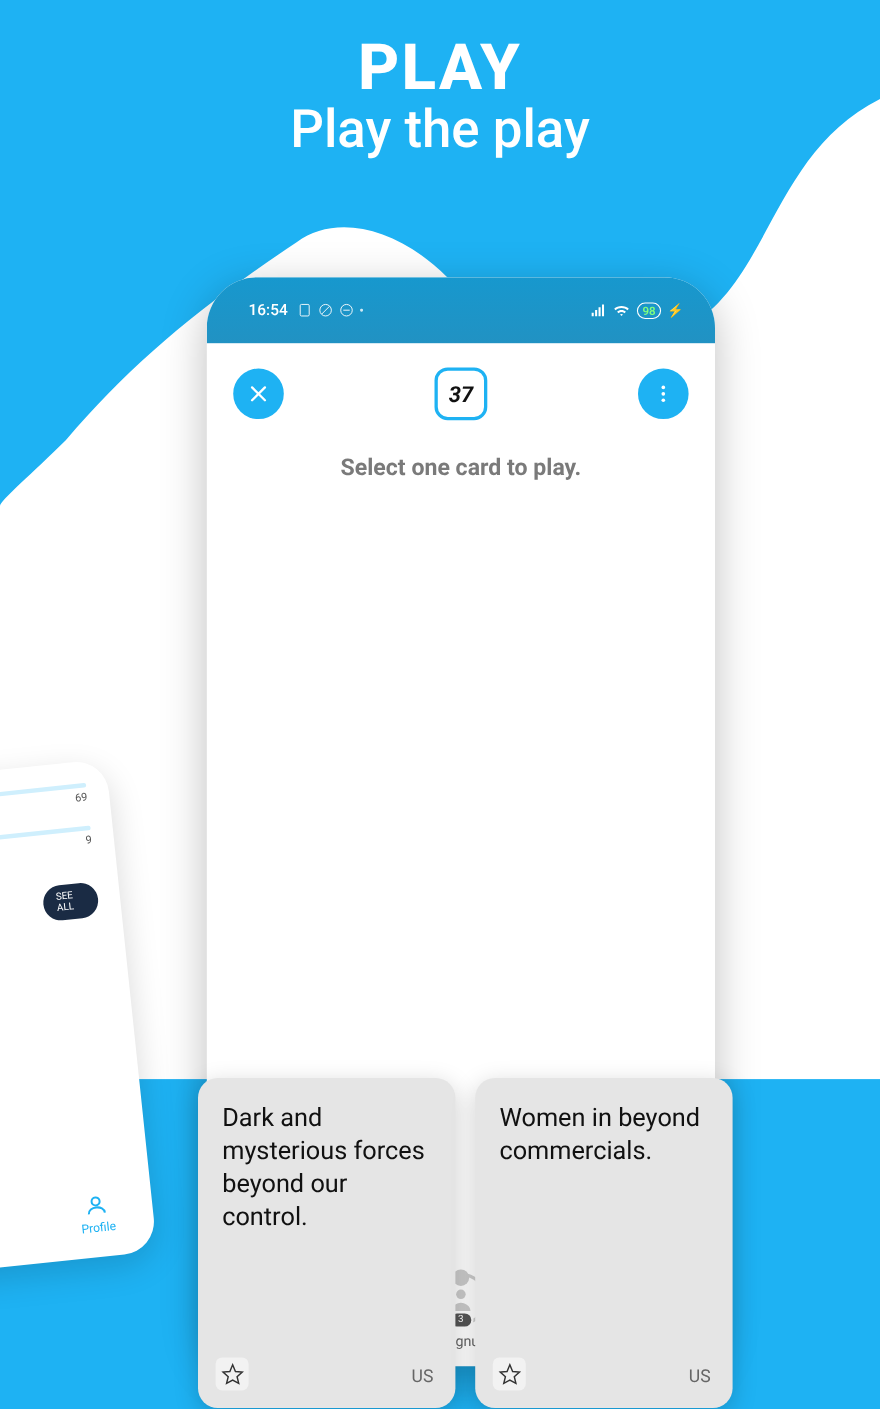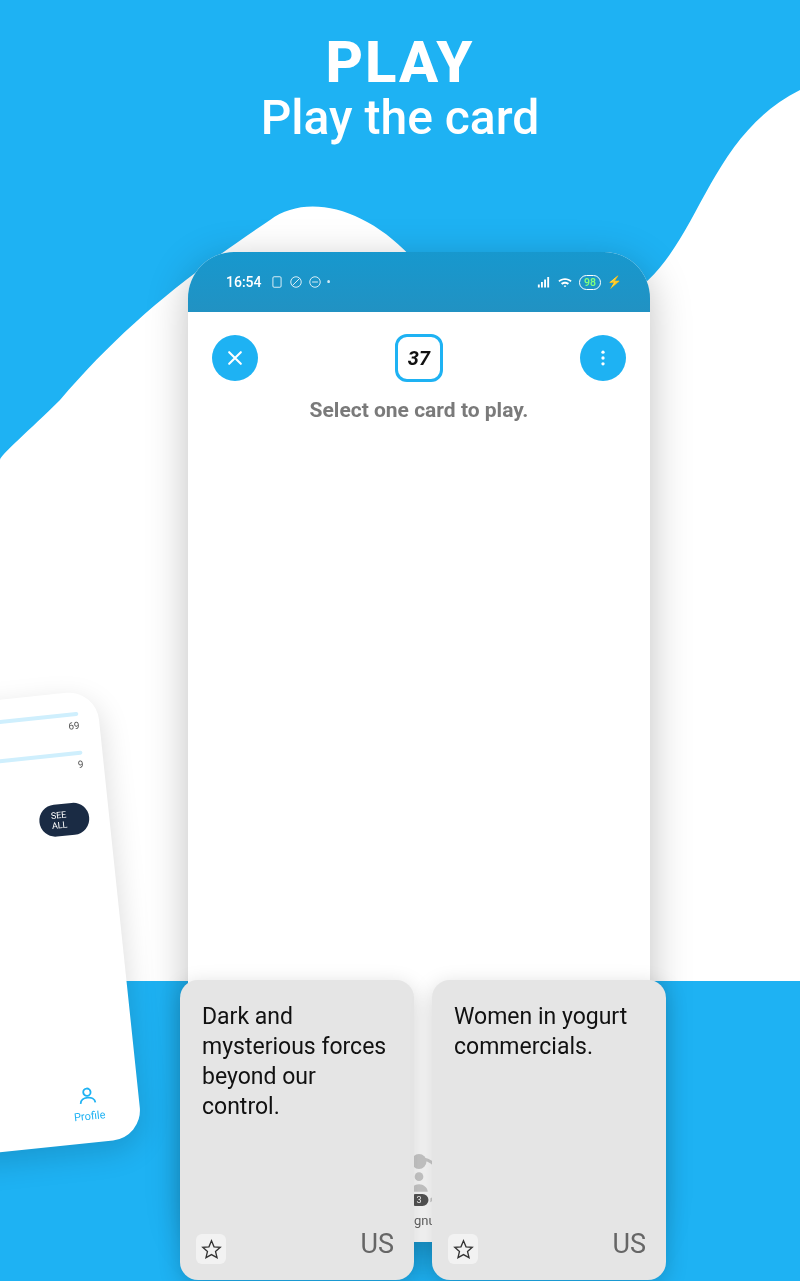--- a/index.html
+++ b/index.html
@@ -117,21 +117,21 @@
     border-radius: 12px;
     display: flex; align-items: center; justify-content: center;
     font-weight: 700; font-style: italic;
     font-size: 20px; color: #111;
   }
   .instruction {
     text-align: center;
     font-size: 21px;
     font-weight: 700;
     color: #7a7a7a;
-    margin-top: 16px;
+    margin-top: 32px;
   }
   .black-card {
     position: absolute;
     left: 92px; top: 340px;
     width: 278px; height: 330px;
     background: #000;
     border-radius: 16px;
     color: #fff;
     padding: 18px 18px 14px 18px;
     font-size: 18px;
@@ -163,21 +163,21 @@
   .white-card .star {
     position: absolute; bottom: 16px; left: 16px;
     width: 30px; height: 30px;
     background: #f2f2f2;
     border-radius: 6px;
     display: flex; align-items: center; justify-content: center;
   }
   .white-card .star svg { width: 21px; height: 21px; fill: none; stroke: #333; stroke-width: 1.5; }
   .white-card .region {
     position: absolute; bottom: 18px; right: 20px;
-    font-size: 27px; color: #666;
+    font-size: 16px; color: #666;
   }
   .players {
     position: absolute;
     bottom: 14px;
     left: 0; right: 0;
     display: flex;
     justify-content: space-around;
     padding: 0 8px;
   }
   .player {
@@ -213,21 +213,21 @@
   .player .name { margin-top: 8px; }
 </style>
 </head>
 <body>
 
 <div class="bg-blue-top"></div>
 <div class="bg-blue-bottom"></div>
 
 <div class="hero-title">PLAY</div>
 <div class="hero-sub">
-  <span>Play the card</span><br>
+  <span>Play the play</span><br>
 </div>
 
 <div class="back-phone">
   <div class="bar1"></div>
   <div class="num1">69</div>
   <div class="bar2"></div>
   <div class="num1">9</div>
   <div class="pill">SEE ALL</div>
   <div class="profile-tab">
     <svg viewBox="0 0 24 24">
@@ -350,21 +350,21 @@
   <div class="white-card">
     <div>Dark and mysterious forces beyond our control.</div>
     <div class="star">
       <svg viewBox="0 0 24 24">
           <path d="M12 2l2.9 6.9 7.1.6-5.4 4.8 1.7 7L12 17.8 5.7 21.3l1.7-7L2 9.5l7.1-.6z"></path>
         </svg>
     </div>
     <div class="region">US</div>
   </div>
   <div class="white-card">
-    <div>Women in yogurt commercials.</div>
+    <div>Women in beyond commercials.</div>
     <div class="star">
       <svg viewBox="0 0 24 24">
           <path d="M12 2l2.9 6.9 7.1.6-5.4 4.8 1.7 7L12 17.8 5.7 21.3l1.7-7L2 9.5l7.1-.6z"></path>
         </svg>
     </div>
     <div class="region">US</div>
   </div>
 </div>
 
 </body></html>

